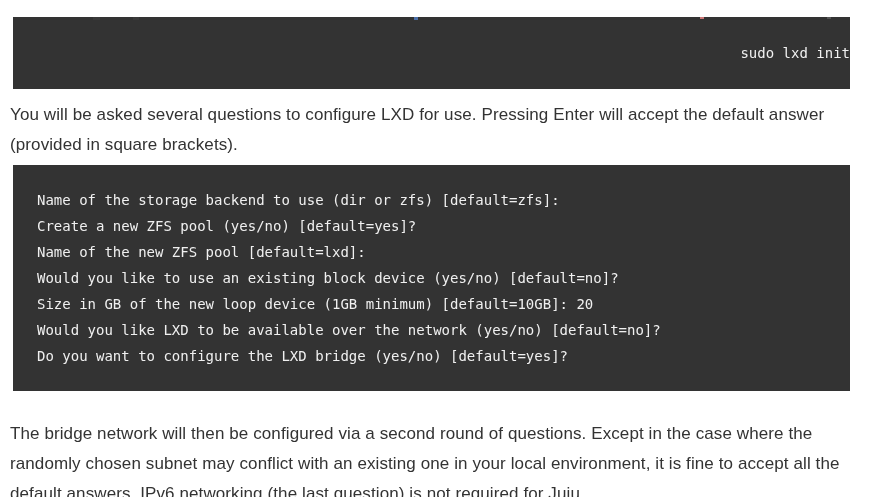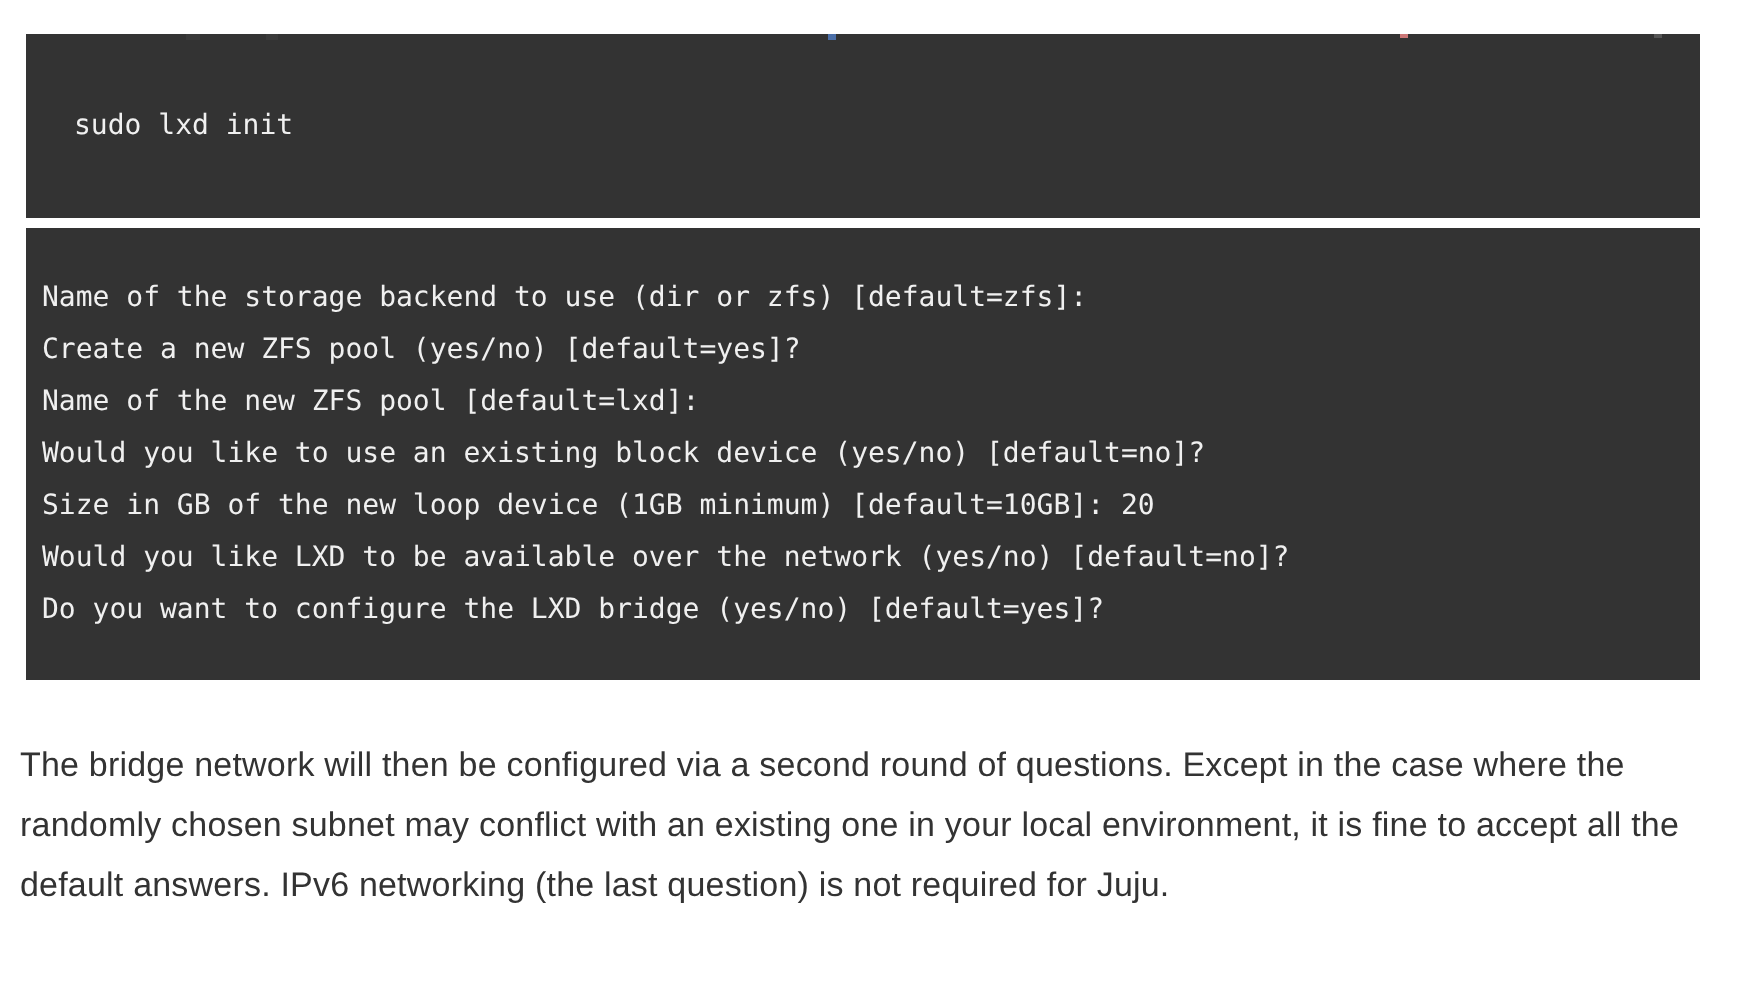--- a/index.html
+++ b/index.html
@@ -42,28 +42,29 @@
     color: #f0f0f0;
     font-family: "DejaVu Sans Mono", monospace;
     font-size: 14px;
     line-height: 26px;
     border-radius: 0;
     white-space: pre;
     overflow: hidden;
   }
   #code1 {
     margin-top: 17px;
-    height: 92px;
+    height: 72px;
     padding-left: 24px;
     display: flex;
     align-items: center;
+    justify-content: flex-end;
   }
   #code2 {
     margin-top: 5px;
-    padding: 22px 10px 22px 8px;
+    padding: 22px 10px 22px 24px;
     height: 226px;
   }
   .code-line { height: 26px; }
 
   p.body-text {
     color: #333333;
     font-size: 17px;
     line-height: 30px;
     margin: 12px 0 0 -3px;
     width: 843px;
@@ -80,18 +81,19 @@
   <div class="frag-row">
     <span class="frag f1"></span>
     <span class="frag f2"></span>
     <span class="frag f3"></span>
     <span class="frag f4"></span>
     <span class="frag f5"></span>
   </div>
 
   <pre class="code" id="code1"><span class="code-line">sudo lxd init</span></pre>
 
+  <p class="body-text" id="para1">You will be asked several questions to configure LXD for use. Pressing Enter will accept the default answer (provided in square brackets).</p>
 
   <pre class="code" id="code2"><div class="code-line">Name of the storage backend to use (dir or zfs) [default=zfs]:</div><div class="code-line">Create a new ZFS pool (yes/no) [default=yes]?</div><div class="code-line">Name of the new ZFS pool [default=lxd]:</div><div class="code-line">Would you like to use an existing block device (yes/no) [default=no]?</div><div class="code-line">Size in GB of the new loop device (1GB minimum) [default=10GB]: 20</div><div class="code-line">Would you like LXD to be available over the network (yes/no) [default=no]?</div><div class="code-line">Do you want to configure the LXD bridge (yes/no) [default=yes]?</div></pre>
 
   <p class="body-text" id="para2">The bridge network will then be configured via a second round of questions. Except in the case where the randomly chosen subnet may conflict with an existing one in your local environment, it is fine to accept all the default answers. IPv6 networking (the last question) is not required for Juju.</p>
 
 </div>
 
 </body></html>

